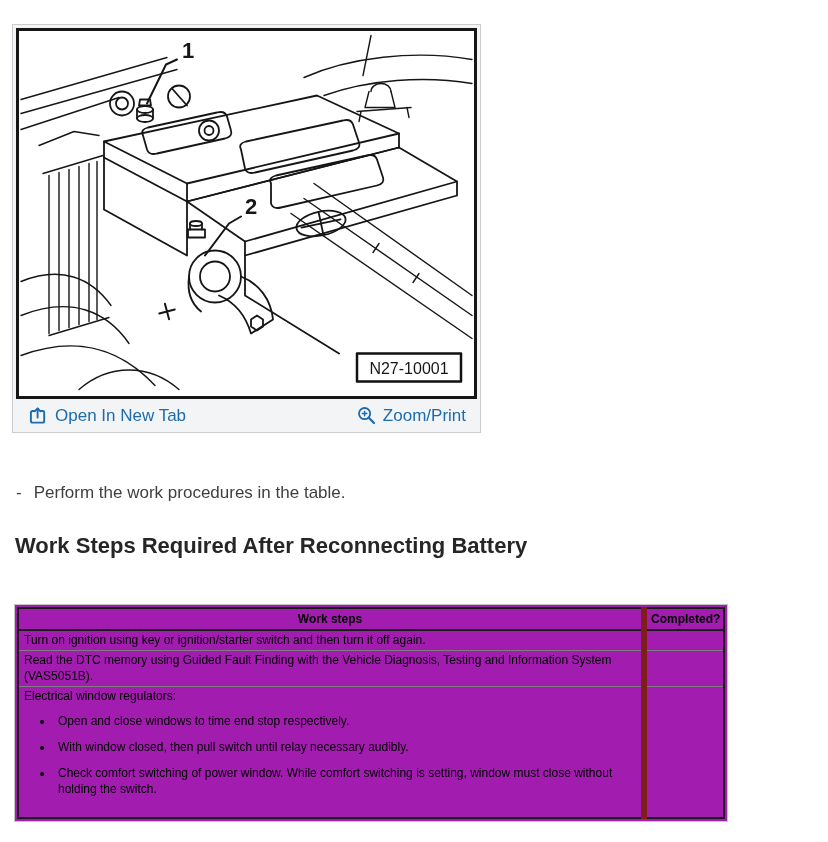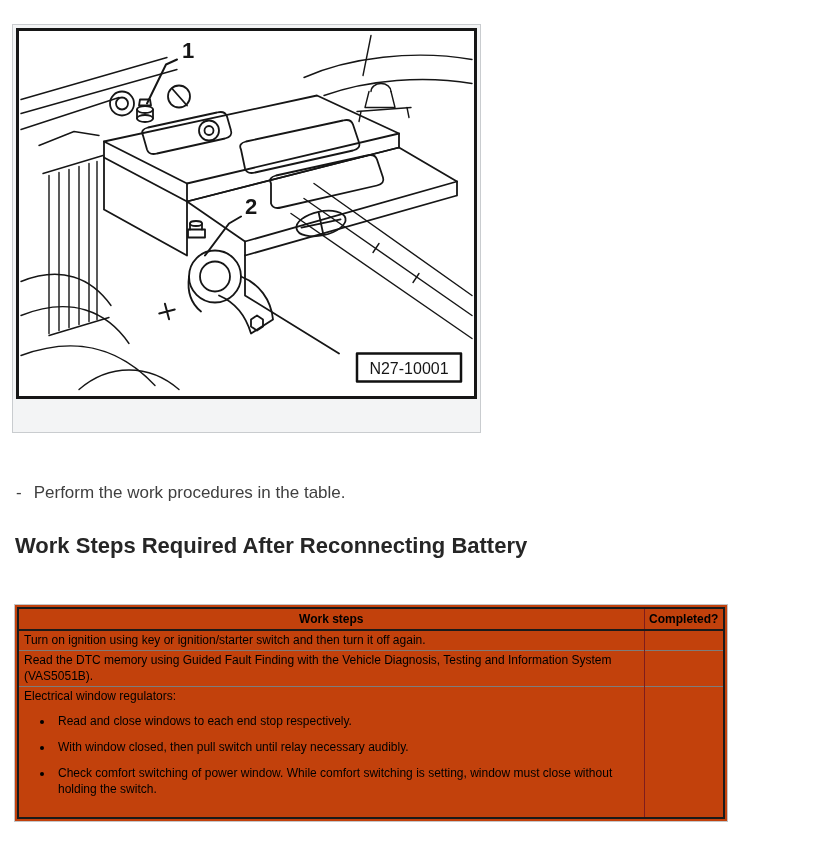--- a/index.html
+++ b/index.html
@@ -38,37 +38,37 @@
   }
   .instruction .marker { margin-right:12px; }
   .section-heading {
     position:absolute; left:15px; top:533px;
     font-size:22px; font-weight:bold; color:#262626;
   }
 
   
   .table-wrap {
     position:absolute; left:14px; top:604px; width:714px;
-    border:1px solid #c4c6c8; background:#c2410c; padding:2px;
+    border:1px solid #c4c6c8; background:#a21caf; padding:2px;
   }
   table.worksteps {
     border-collapse:collapse; width:100%; table-layout:fixed;
     font-size:12px; line-height:16px; color:#000;
   }
   table.worksteps col.c-steps { width:626px; }
   table.worksteps col.c-done  { width:80px; }
   table.worksteps { border:2px solid #1a1a1a; }
   table.worksteps th {
     border-bottom:2px solid #1a1a1a; font-size:12px; font-weight:bold;
     text-align:center; padding:2px 4px; height:20px;
   }
   table.worksteps td {
     border-top:1px solid #7d7d7d; padding:1px 5px 2px 5px; vertical-align:top;
   }
-  table.worksteps th + th, table.worksteps td + td { border-left:1px solid #7f1d1d; }
+  table.worksteps th + th, table.worksteps td + td { border-left:6px solid #7f1d1d; }
   tr.r1 td { height:19px;margin-top:13px; }
   tr.r2 td { height:36px; }
   tr.r3 td { height:19px; }
   tr.r4 td { height:131px;margin-top:32px; }
   .bullets { margin:9px 0 0 12px; padding-left:18px; list-style:disc; }
   .bullets li { margin-bottom:10px; padding-left:4px; }
 </style>
 </head>
 <body>
 
@@ -160,20 +160,38 @@
         <path d="M222,183 L210,190 L186,222" stroke-width="2"></path>
         <text x="226" y="180" fill="#161616" stroke="none" style="font:bold 22px 'Liberation Sans',sans-serif;">2</text>
       </g>
 
       <g>
         <rect x="338" y="320" width="104" height="28" fill="#ffffff" stroke="#111111" stroke-width="2.5"></rect>
         <text x="390" y="340" text-anchor="middle" fill="#161616" stroke="none" style="font:16px 'Liberation Sans',sans-serif;">N27-10001</text>
       </g>
     </svg>
   </div>
+  <div class="figure-toolbar">
+    <a class="tb-link">
+      <svg width="19" height="19" viewBox="0 0 19 19" fill="none" stroke="#1c6bad" stroke-width="1.9" stroke-linecap="round" stroke-linejoin="round">
+        <path d="M5.5,5 H3.5 a1.6,1.6 0 0 0 -1.6,1.6 V15 a1.6,1.6 0 0 0 1.6,1.6 H13.6 a1.6,1.6 0 0 0 1.6,-1.6 V6.6 A1.6,1.6 0 0 0 13.6,5 H11.5"></path>
+        <path d="M8.6,11.5 V2.6"></path>
+        <path d="M5.7,5.3 L8.6,2.4 L11.5,5.3"></path>
+      </svg>
+      <span>Open In New Tab</span>
+    </a>
+    <a class="tb-link">
+      <svg width="19" height="19" viewBox="0 0 19 19" fill="none" stroke="#1c6bad" stroke-width="1.8" stroke-linecap="round">
+        <circle cx="7.6" cy="7.6" r="5.6"></circle>
+        <path d="M11.8,11.8 L17,17" stroke-width="2.2"></path>
+        <path d="M7.6,5.4 V9.8 M5.4,7.6 H9.8" stroke-width="1.5"></path>
+      </svg>
+      <span>Zoom/Print</span>
+    </a>
+  </div>
 </div>
 
 <div class="instruction">
   <span class="marker">-</span>
   <span>Perform the work procedures in the table.</span>
 </div>
 
 <div class="section-heading">Work Steps Required After Reconnecting Battery</div>
 
 <div class="table-wrap">
@@ -192,21 +210,21 @@
       <td></td>
     </tr>
     <tr class="r2">
       <td>Read the DTC memory using Guided Fault Finding with the Vehicle Diagnosis, Testing and Information System (VAS5051B).</td>
       <td></td>
     </tr>
     <tr class="r4">
       <td>
         <div>Electrical window regulators:</div>
         <ul class="bullets">
-          <li>Read and close windows to each end stop respectively.</li>
+          <li>Open and close windows to time end stop respectively.</li>
           <li>With window closed, then pull switch until relay necessary audibly.</li>
           <li>Check comfort switching of power window. While comfort switching is setting, window must close without holding the switch.</li>
         </ul>
       </td>
       <td></td>
     </tr>
   </tbody>
     </table>
 </div>
 

